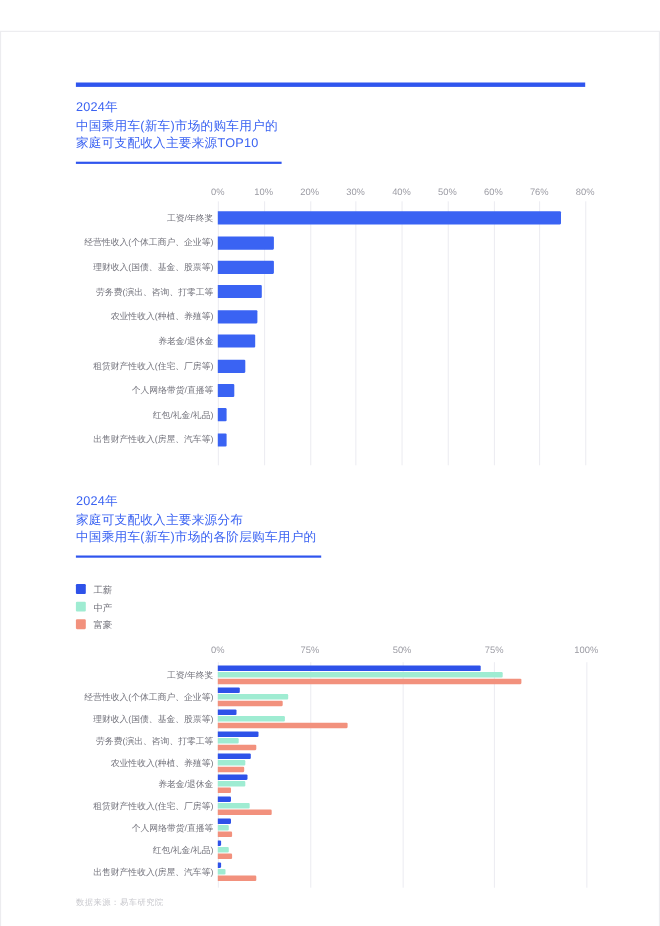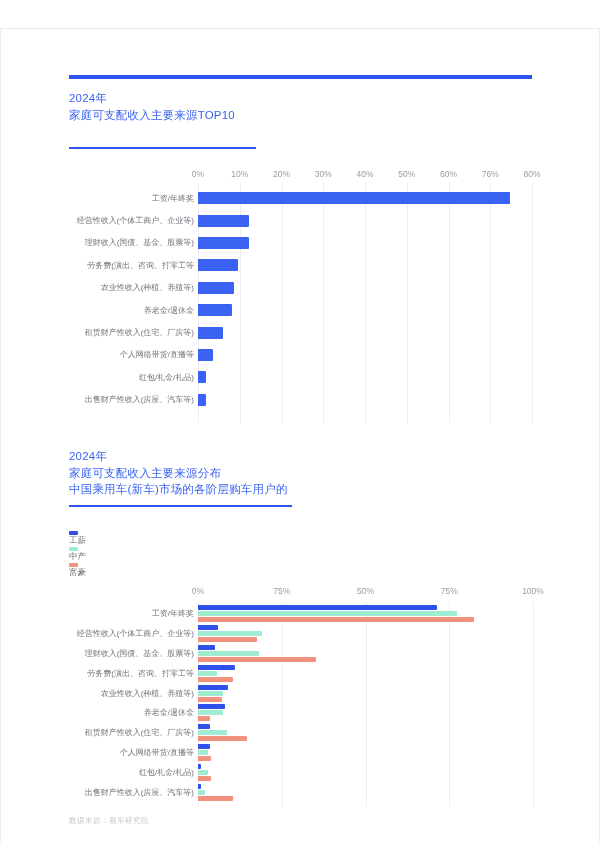--- a/index.html
+++ b/index.html
@@ -22,33 +22,34 @@
   .ticks{position:absolute;top:0;height:12px;}
   .tick{position:absolute;top:0;transform:translateX(-50%);font-size:8.5px;color:#9b9ba3;white-space:nowrap;}
   .grid{position:absolute;}
   .gridline{position:absolute;top:0;bottom:0;width:1px;background:#ededf2;}
   .rows{position:absolute;left:0;right:0;}
   .row{display:flex;align-items:center;}
   .row-label{width:125px;margin-right:4px;text-align:right;font-size:8px;color:#72727b;white-space:nowrap;overflow:visible;}
   .track{position:relative;flex:1;height:100%;display:flex;flex-direction:column;justify-content:center;}
   .bar{border-radius:0 1px 1px 0;}
   .legend{position:absolute;left:68px;top:502px;}
-  .legend-row{display:flex;align-items:flex-start;height:16px;flex-direction:column;}
+  .legend-row{display:flex;align-items:flex-start;height:16px;}
   .legend-swatch{width:9px;height:9px;border-radius:1px;margin-right:7px;}
   .legend-label{font-size:8.5px;color:#6e6e77;}
   .footer{position:absolute;left:68px;top:787px;font-size:7.5px;color:#c8c8cd;letter-spacing:.5px;}
 </style>
 </head>
 <body>
 
 <div class="page">
   <div class="top-rule"></div>
 
   <div class="title t1">
     <div>2024年</div>
+    <div>中国乘用车(新车)市场的购车用户的</div>
     <div>家庭可支配收入主要来源TOP10</div>
   </div>
   <div class="underline u1"></div>
 
   <div id="chart1" class="chart chart1">
       <div class="ticks" style="left: 129px; width: 334px;">
         <div class="tick" style="left: 0%;">0%</div>
         <div class="tick" style="left: 12.5%;">10%</div>
         <div class="tick" style="left: 25%;">20%</div>
         <div class="tick" style="left: 37.5%;">30%</div>

